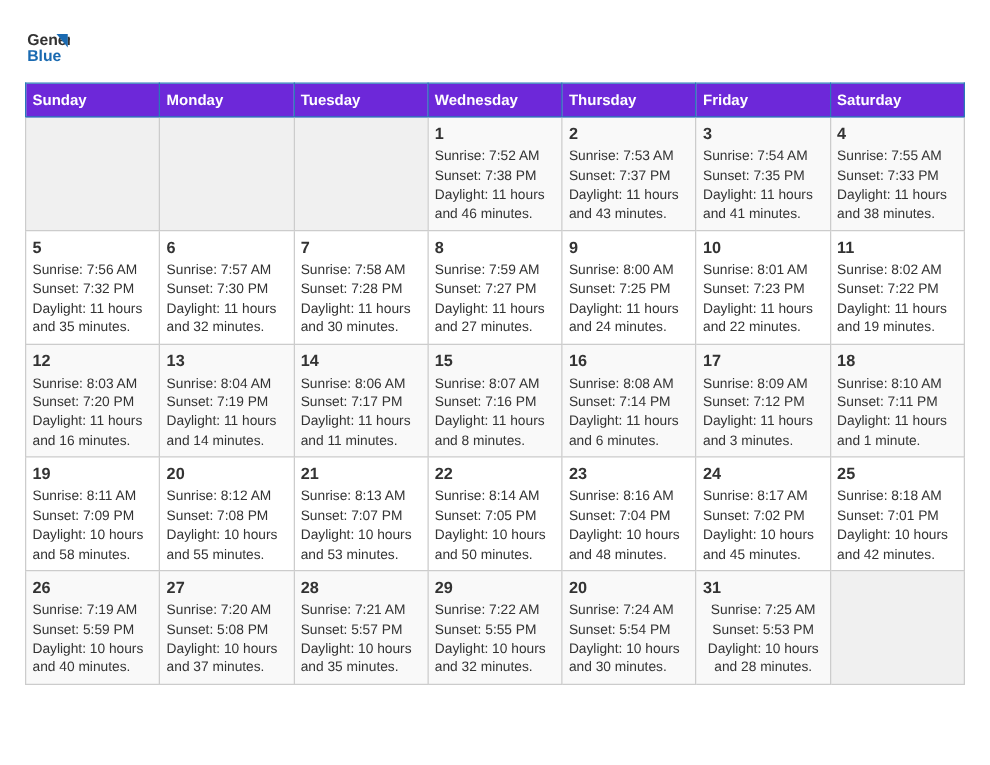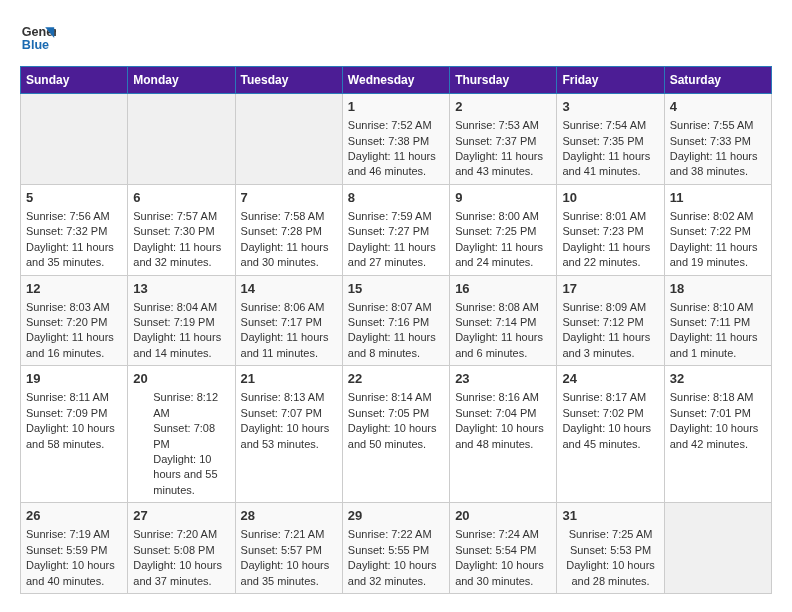--- a/index.html
+++ b/index.html
@@ -37,21 +37,21 @@
     .location {
       font-size: 16px;
       color: #555;
     }
     table {
       width: 100%;
       border-collapse: collapse;
       font-size: 11px;
     }
     thead th {
-      background-color: #4c1d95;
+      background-color: #6d28d9;
       color: #fff;
       text-align: left;
       padding: 6px 5px;
       font-size: 12px;
       font-weight: bold;
       border: 1px solid #2979b8;
     }
     tbody td {
       border: 1px solid #ccc;
       vertical-align: top;
@@ -234,21 +234,21 @@
       </tr>
       <tr>
         <td>
           <span class="day-num">19</span>
           <div class="cell-content" style="white-space: pre-line;">Sunrise: 8:11 AM
 Sunset: 7:09 PM
 Daylight: 10 hours and 58 minutes.</div>
         </td>
         <td>
           <span class="day-num">20</span>
-          <div class="cell-content" style="white-space: pre-line; margin-left: 20px;">Sunrise: 8:12 AM
+          <div class="cell-content" style="white-space: pre-line;">Sunrise: 8:12 AM
 Sunset: 7:08 PM
 Daylight: 10 hours and 55 minutes.</div>
         </td>
         <td>
           <span class="day-num">21</span>
           <div class="cell-content" style="white-space: pre-line;">Sunrise: 8:13 AM
 Sunset: 7:07 PM
 Daylight: 10 hours and 53 minutes.</div>
         </td>
         <td>
@@ -263,21 +263,21 @@
 Sunset: 7:04 PM
 Daylight: 10 hours and 48 minutes.</div>
         </td>
         <td>
           <span class="day-num">24</span>
           <div class="cell-content" style="white-space: pre-line;">Sunrise: 8:17 AM
 Sunset: 7:02 PM
 Daylight: 10 hours and 45 minutes.</div>
         </td>
         <td>
-          <span class="day-num">32</span>
+          <span class="day-num">25</span>
           <div class="cell-content" style="white-space: pre-line;">Sunrise: 8:18 AM
 Sunset: 7:01 PM
 Daylight: 10 hours and 42 minutes.</div>
         </td>
       </tr>
       <tr>
         <td>
           <span class="day-num">26</span>
           <div class="cell-content" style="white-space: pre-line;">Sunrise: 7:19 AM
 Sunset: 5:59 PM

